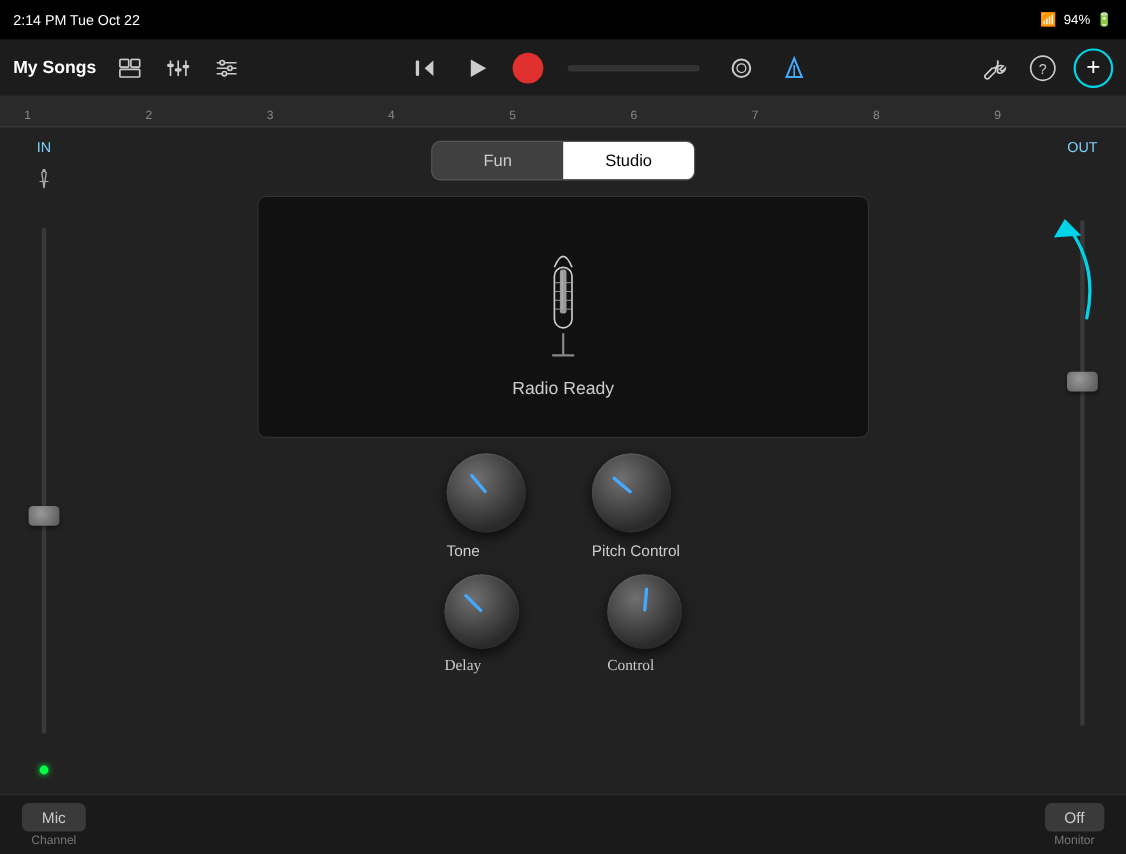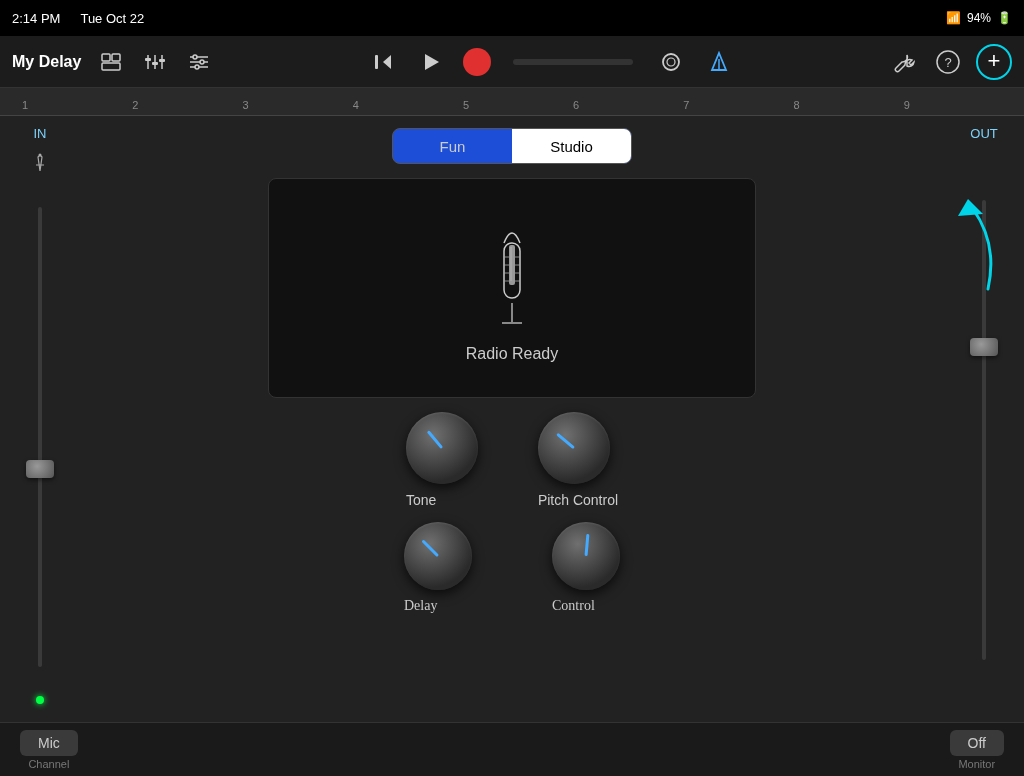--- a/index.html
+++ b/index.html
@@ -16,21 +16,21 @@
     .status-bar {
       height: 36px;
       background: #000;
       display: flex;
       align-items: center;
       justify-content: space-between;
       padding: 0 12px;
       font-size: 13px;
       color: #fff;
     }
-    .status-left { display: flex; align-items: center; gap: 20px; }
+    .status-left { display: flex; align-items: center; gap: 3px; }
     .status-right { display: flex; align-items: center; gap: 6px; font-size: 12px; }
 
     
     .toolbar {
       height: 52px;
       background: #1c1c1c;
       display: flex;
       align-items: center;
       justify-content: space-between;
       padding: 0 12px;
@@ -175,21 +175,21 @@
       display: flex;
       flex-direction: column;
       align-items: center;
       padding: 12px 20px;
       gap: 14px;
     }
 
     
     .mode-toggle {
       display: flex;
-      background: #1d4ed8;
+      background: #404040;
       border: 1px solid #555;
       border-radius: 8px;
       overflow: hidden;
       width: 240px;
       height: 36px;
     }
     .mode-btn {
       flex: 1;
       display: flex;
       align-items: center;
@@ -199,21 +199,21 @@
       color: #ccc;
     }
     .mode-btn.active {
       background: #fff;
       color: #000;
       font-weight: 500;
     }
 
     
     .mic-display {
-      width: 488px;
+      width: 556px;
       height: 220px;
       background: #111;
       border-radius: 8px;
       display: flex;
       flex-direction: column;
       align-items: center;
       justify-content: center;
       gap: 8px;
       border: 1px solid #333;
     }
@@ -335,21 +335,21 @@
   </div>
   <div class="status-right">
     <span>📶</span>
     <span>94%</span>
     <span>🔋</span>
   </div>
 </div>
 
 <div class="toolbar">
   <div class="toolbar-left">
-    <button class="songs-btn">My Delay</button>
+    <button class="songs-btn">My Songs</button>
 
     <div class="toolbar-icon">
       <svg width="22" height="18" viewBox="0 0 22 18">
         <rect x="2" y="1" width="8" height="7" rx="1" fill="none" stroke="#ccc" stroke-width="1.5"></rect>
         <rect x="12" y="1" width="8" height="7" rx="1" fill="none" stroke="#ccc" stroke-width="1.5"></rect>
         <rect x="2" y="10" width="18" height="7" rx="1" fill="none" stroke="#ccc" stroke-width="1.5"></rect>
       </svg>
     </div>
     <div class="toolbar-icon">
       <svg width="22" height="18" viewBox="0 0 22 18">

